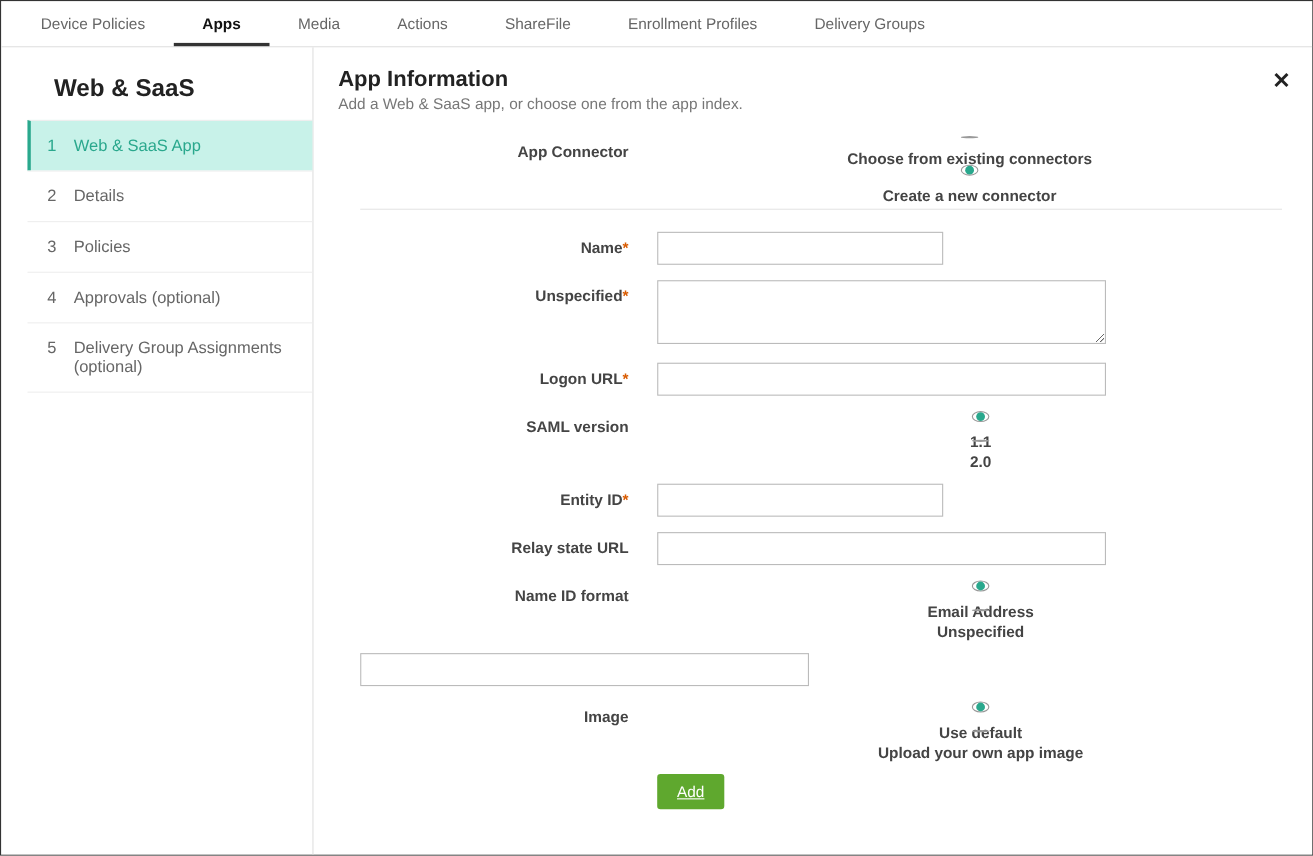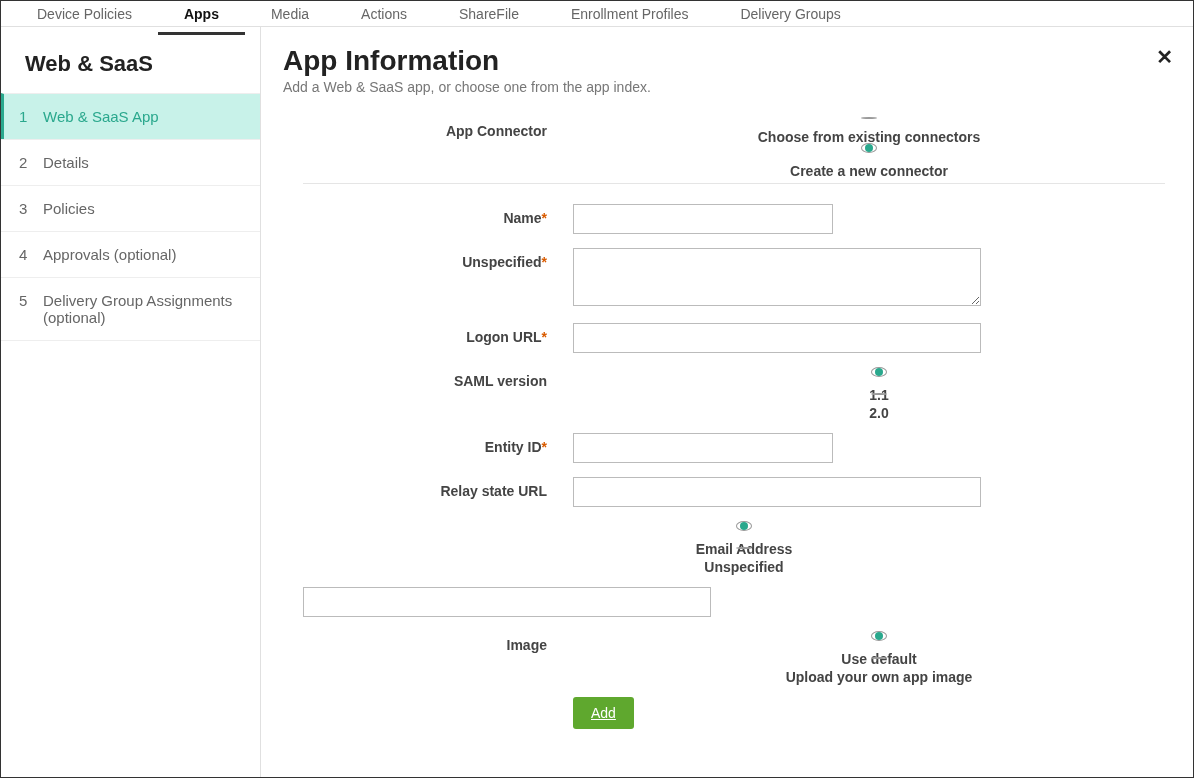--- a/index.html
+++ b/index.html
@@ -13,42 +13,43 @@
   .app {
     width: 1194px;
     height: 778px;
     border: 1px solid #333;
     display: flex;
     flex-direction: column;
     overflow: hidden;
   }
   .top-tabs {
     display: flex;
-    align-items: center;
-    height: 26px;
+    align-items: flex-end;
+    height: 42px;
     border-bottom: 1px solid #e0e0e0;
     padding: 0 10px;
   }
   .top-tab {
     padding: 0 26px;
     height: 42px;
     line-height: 42px;
     color: #666;
     cursor: pointer;
     font-size: 14px;
   }
   .top-tab.active {
     color: #111;
     font-weight: 600;
     border-bottom: 3px solid #333;
   }
   .body {
     flex: 1;
     display: flex;
     min-height: 0;
+    padding-left: 24px;
   }
   .sidebar {
     width: 260px;
     border-right: 1px solid #e0e0e0;
     padding-top: 16px;
   }
   .sidebar-title {
     font-size: 22px;
     font-weight: 700;
     padding: 8px 24px 16px 24px;
@@ -80,21 +81,21 @@
   .close-x {
     position: absolute;
     top: 18px;
     right: 20px;
     font-size: 20px;
     font-weight: 700;
     color: #222;
     cursor: pointer;
   }
   .page-title {
-    font-size: 28px;
+    font-size: 20px;
     font-weight: 700;
     color: #222;
     margin: 0 0 2px 0;
   }
   .page-sub {
     color: #777;
     font-size: 14px;
     margin-bottom: 22px;
   }
   .form {
@@ -288,20 +289,21 @@
         </div>
 
         <div class="row">
           <div class="row-label">Relay state URL</div>
           <div class="row-field">
             <input class="text-input wide" type="text" value="" style="">
           </div>
         </div>
 
         <div class="row">
+          <div class="row-label">Name ID format</div>
           <div class="row-field" style="padding-left:20px;text-align:center;">
             <div class="radio-line">
               <span class="radio sel"></span>
               <span>Email Address</span>
             </div>
             <div class="radio-line">
               <span class="radio"></span>
               <span>Unspecified</span>
             </div>
           </div>

